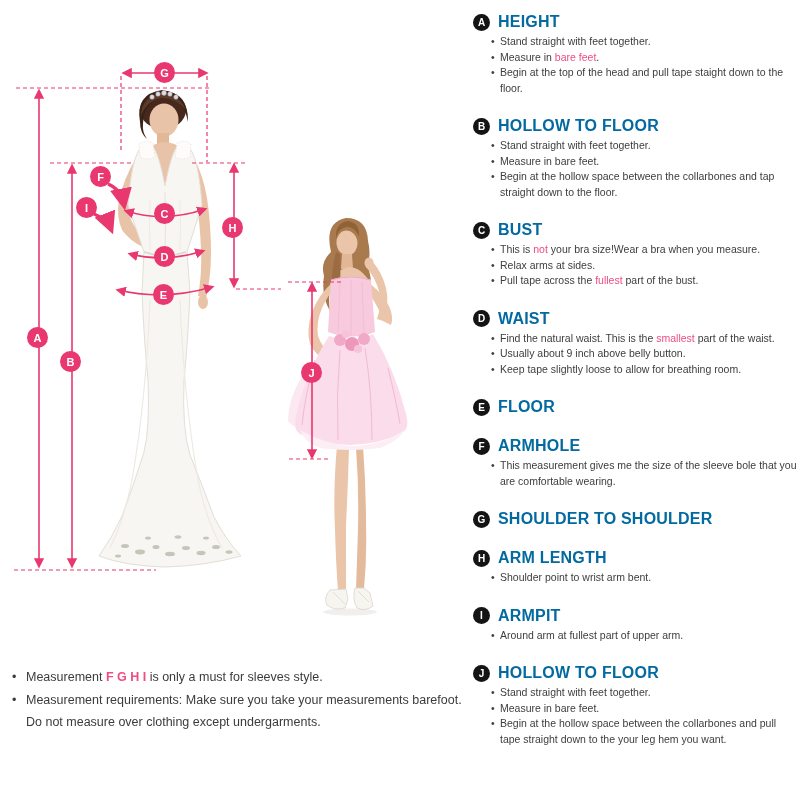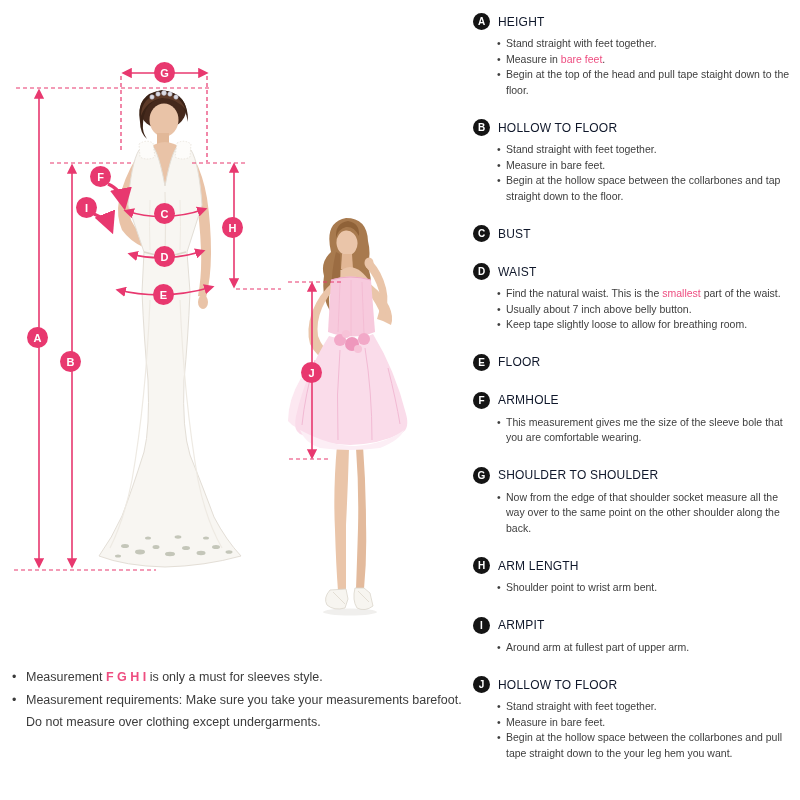--- a/index.html
+++ b/index.html
@@ -10,22 +10,22 @@
   .mlabel{position:absolute;width:21px;height:21px;border-radius:50%;
           background:#e8386f;color:#fff;font-size:11px;font-weight:bold;
           display:flex;align-items:center;justify-content:center;z-index:5;}
   
   .sections{position:absolute;left:473px;top:13px;width:324px;}
   .sec{margin-bottom:21px;}
   .sec-head{display:flex;align-items:center;gap:8px;margin-bottom:3px;}
   .badge{width:17px;height:17px;border-radius:50%;background:#141414;color:#fff;
          font-size:10px;font-weight:bold;display:flex;align-items:center;
          justify-content:center;flex:0 0 17px;}
-  .sec-title{font-size:12px;font-weight:normal;color:#0f172a;letter-spacing:.2px;}
-  .sec ul{margin:6px;padding:0 0 0 27px;list-style:none;}
+  .sec-title{font-size:16px;font-weight:bold;color:#0369a1;letter-spacing:.2px;}
+  .sec ul{margin:0;padding:0 0 0 27px;list-style:none;}
   .sec li{font-size:10.5px;color:#3d3d3d;line-height:15.5px;position:relative;}
   .sec li::before{content:"\2022";position:absolute;left:-9px;color:#3d3d3d;}
   .hl{color:#ee4d80;}
   
   .notes{position:absolute;left:12px;top:666px;width:450px;}
   .note{font-size:12.5px;color:#3b3b3b;line-height:22.5px;padding-left:14px;position:relative;}
   .note::before{content:"\2022";position:absolute;left:0;color:#3b3b3b;}
   .note .hl{font-weight:bold;}
 </style>
 </head>
@@ -210,29 +210,34 @@
           <li><span>Stand straight with feet together.</span></li>
           <li><span>Measure in bare feet.</span></li>
           <li><span>Begin at the hollow space between  the collarbones and tap straight down to the floor.</span></li>
         </ul>
       </div>
       <div class="sec">
         <div class="sec-head">
           <span class="badge">C</span>
           <span class="sec-title">BUST</span>
         </div>
+        <ul>
+          <li><span>This is </span><span class="hl">not</span><span> your bra size!Wear a bra when you measure.</span></li>
+          <li><span>Relax arms at sides.</span></li>
+          <li><span>Pull tape across the </span><span class="hl">fullest</span><span> part of the bust.</span></li>
+        </ul>
       </div>
       <div class="sec">
         <div class="sec-head">
           <span class="badge">D</span>
           <span class="sec-title">WAIST</span>
         </div>
         <ul>
           <li><span>Find the natural waist. This is the </span><span class="hl">smallest</span><span> part of the waist.</span></li>
-          <li><span>Usually about 7 inch above belly button.</span></li>
+          <li><span>Usually about 9 inch above belly button.</span></li>
           <li><span>Keep tape slightly loose to allow for breathing room.</span></li>
         </ul>
       </div>
       <div class="sec">
         <div class="sec-head">
           <span class="badge">E</span>
           <span class="sec-title">FLOOR</span>
         </div>
         <ul>
         </ul>
@@ -244,23 +249,20 @@
         </div>
         <ul>
           <li><span>This measurement gives me the size of the sleeve bole that you are comfortable wearing.</span></li>
         </ul>
       </div>
       <div class="sec">
         <div class="sec-head">
           <span class="badge">G</span>
           <span class="sec-title">SHOULDER TO SHOULDER</span>
         </div>
-        <ul>
-          <li><span>Now from the edge of that shoulder socket measure all the way over to the same point on the other shoulder along the back.</span></li>
-        </ul>
       </div>
       <div class="sec">
         <div class="sec-head">
           <span class="badge">H</span>
           <span class="sec-title">ARM LENGTH</span>
         </div>
         <ul>
           <li><span>Shoulder point to wrist arm bent.</span></li>
         </ul>
       </div>

